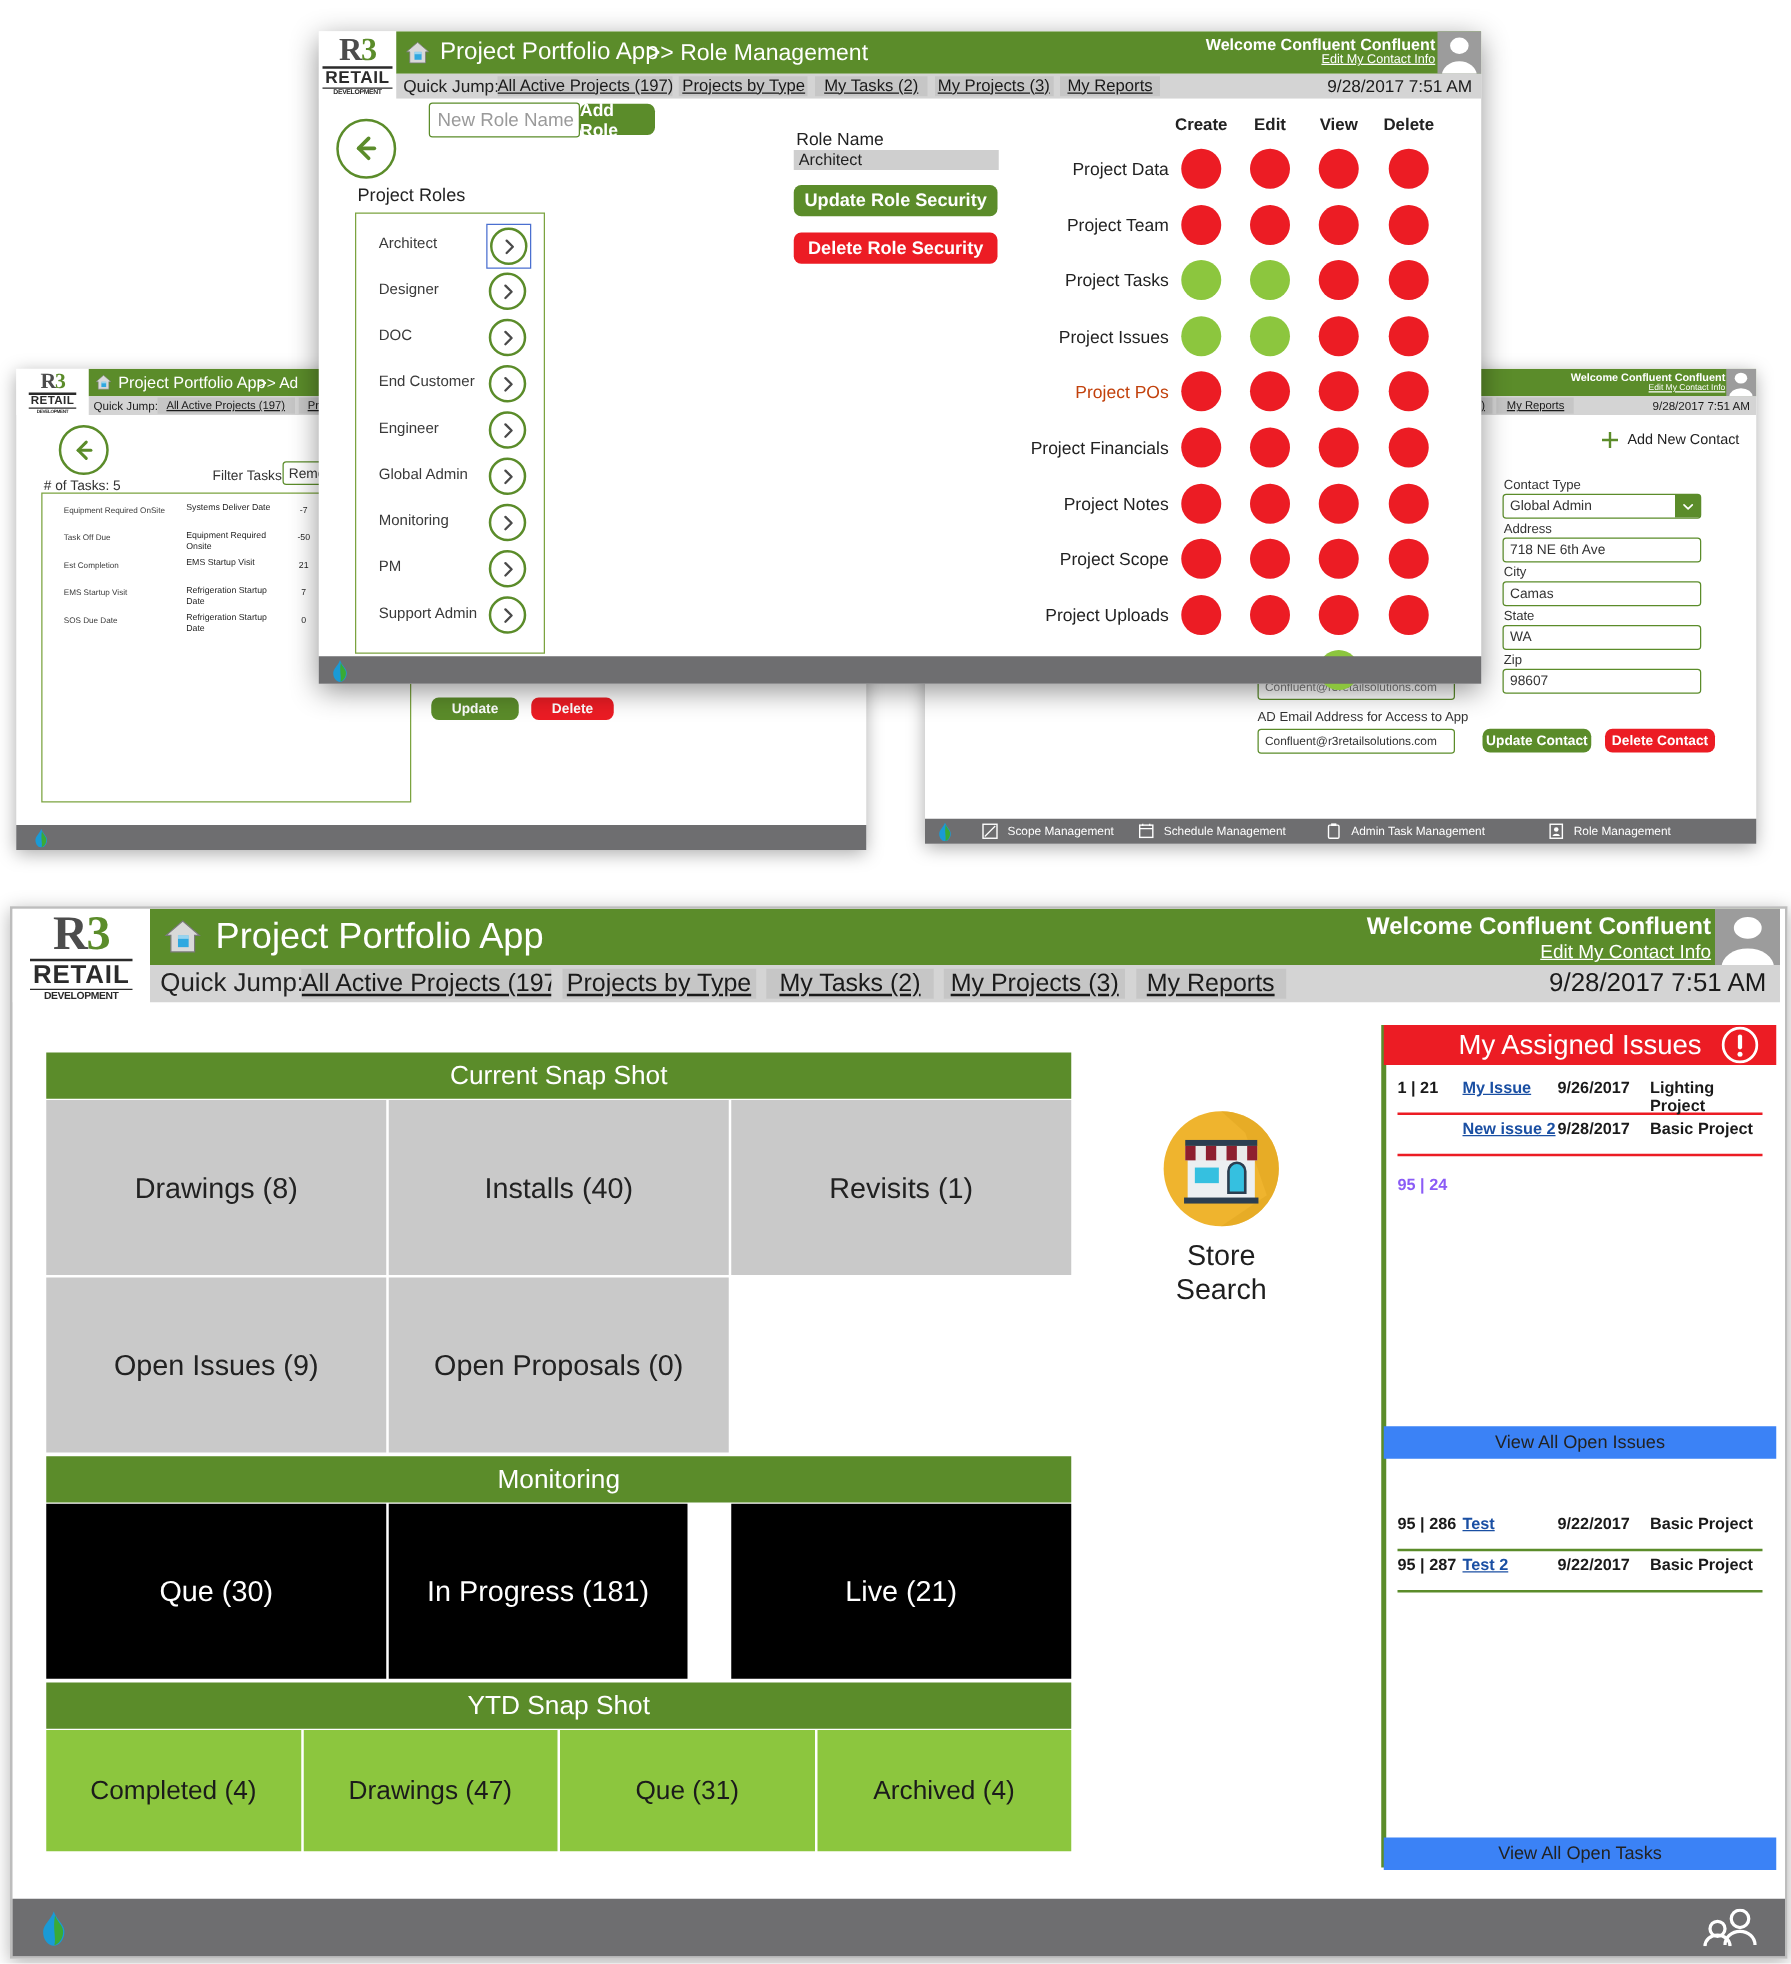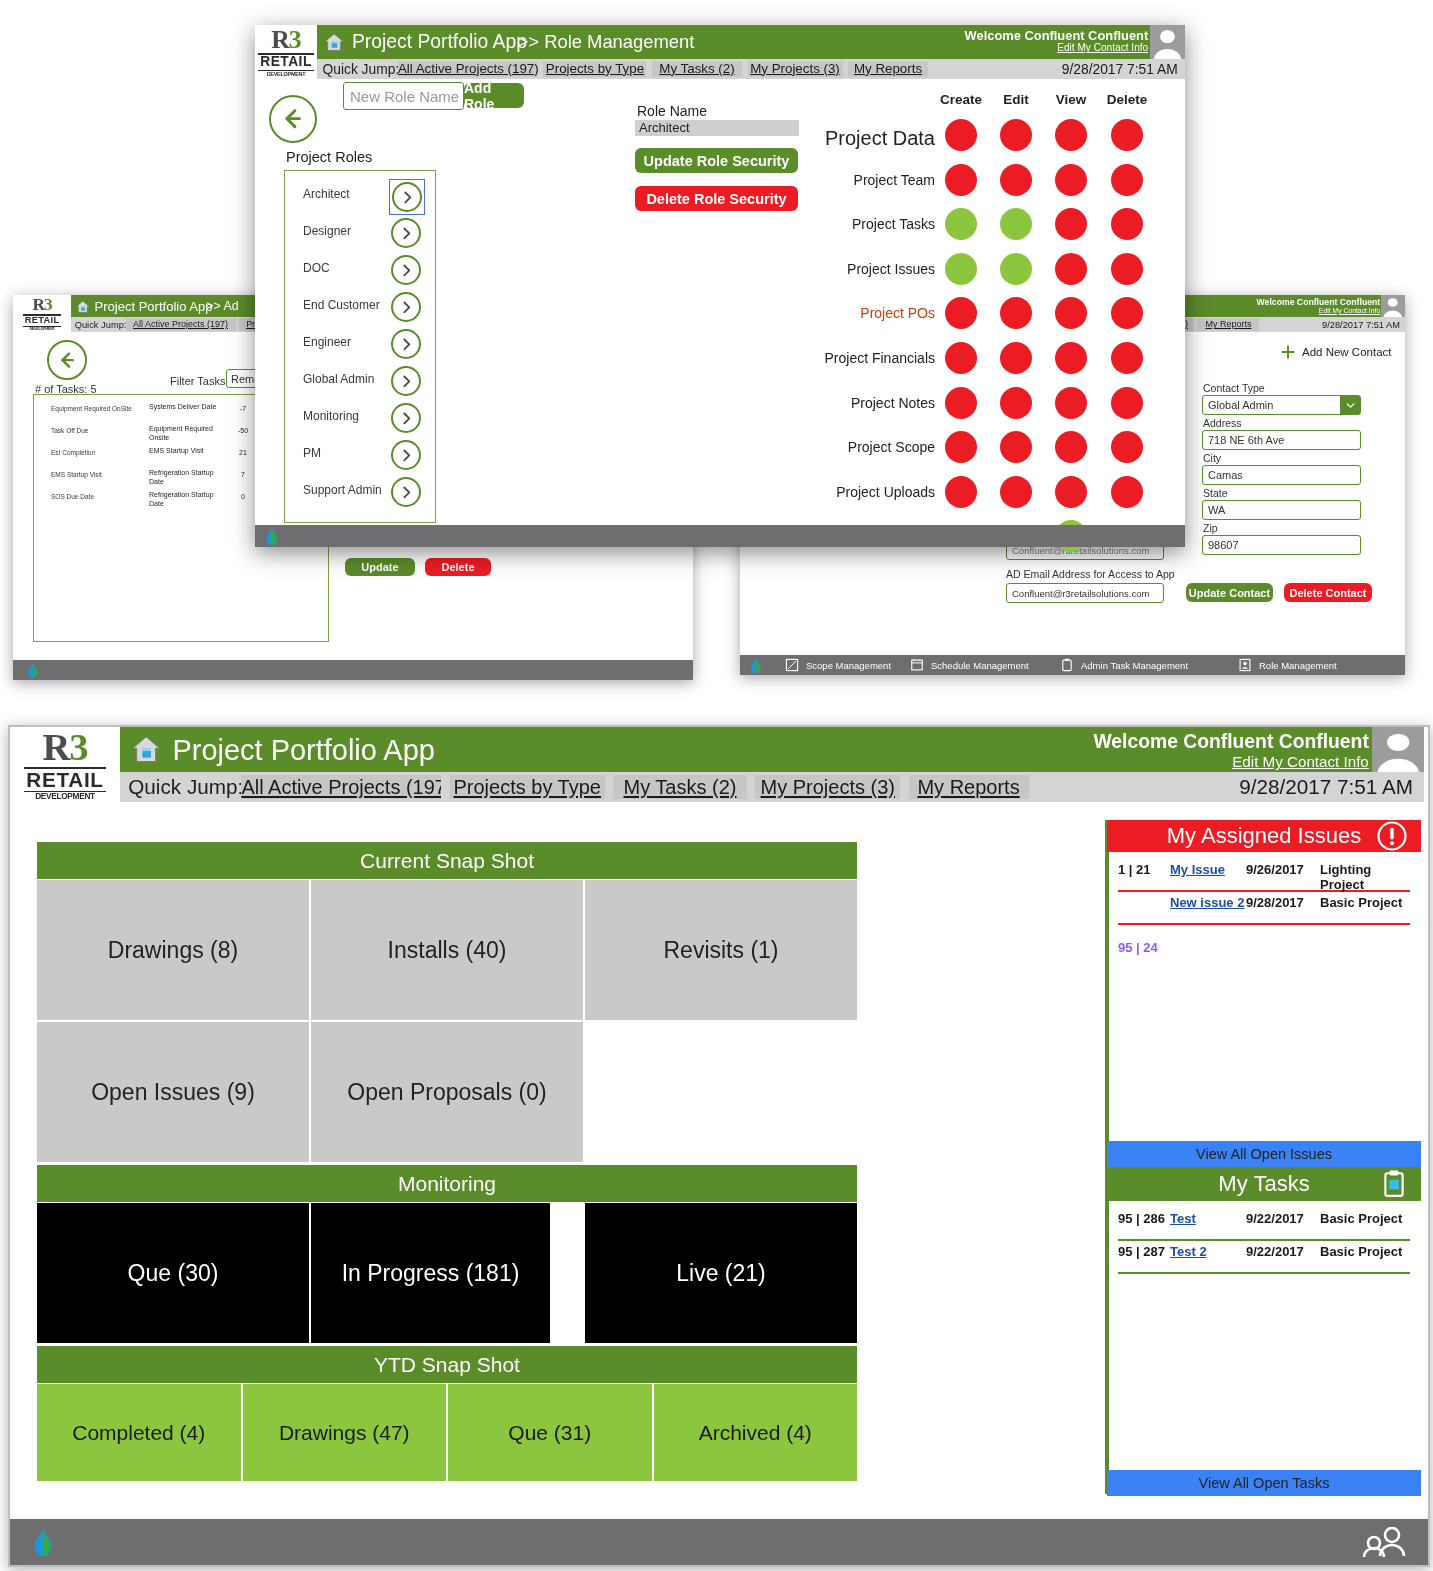--- a/index.html
+++ b/index.html
@@ -349,21 +349,21 @@
         </div>
       </div>
       <div style="position: absolute; left: 382px; top: 78px; font-size: 14px; color: rgb(34, 34, 34);">Role Name</div>
       <div style="position: absolute; left: 380px; top: 95px; width: 160px; height: 16px; background: rgb(207, 207, 207); font-size: 13px; padding-left: 4px; color: rgb(31, 31, 31);">Architect</div>
       <div class="btn btn-green" style="position: absolute; left: 380px; top: 123px; width: 163px; height: 25px; font-size: 14.5px;">Update Role Security</div>
       <div class="btn btn-red" style="position: absolute; left: 380px; top: 161px; width: 163px; height: 25px; font-size: 14.5px;">Delete Role Security</div>
       <div style="position: absolute; left: 674px; top: 67px; width: 64px; text-align: center; font-size: 13.5px; color: rgb(34, 34, 34); font-weight: bold;">Create</div>
       <div style="position: absolute; left: 729px; top: 67px; width: 64px; text-align: center; font-size: 13.5px; color: rgb(34, 34, 34); font-weight: bold;">Edit</div>
       <div style="position: absolute; left: 784px; top: 67px; width: 64px; text-align: center; font-size: 13.5px; color: rgb(34, 34, 34); font-weight: bold;">View</div>
       <div style="position: absolute; left: 840px; top: 67px; width: 64px; text-align: center; font-size: 13.5px; color: rgb(34, 34, 34); font-weight: bold;">Delete</div>
-      <div style="position: absolute; left: 445px; top: 102px; width: 235px; text-align: right; font-size: 20px; color: rgb(34, 34, 34);">Project Data</div>
+      <div style="position: absolute; left: 445px; top: 102px; width: 235px; text-align: right; font-size: 14px; color: rgb(34, 34, 34);">Project Data</div>
       <div class="dot dot-red" style="position: absolute; left: 690px; top: 94px; width: 32px; height: 32px;"></div>
       <div class="dot dot-red" style="position: absolute; left: 745px; top: 94px; width: 32px; height: 32px;"></div>
       <div class="dot dot-red" style="position: absolute; left: 800px; top: 94px; width: 32px; height: 32px;"></div>
       <div class="dot dot-red" style="position: absolute; left: 856px; top: 94px; width: 32px; height: 32px;"></div>
       <div style="position: absolute; left: 445px; top: 146.6px; width: 235px; text-align: right; font-size: 14px; color: rgb(34, 34, 34);">Project Team</div>
       <div class="dot dot-red" style="position: absolute; left: 690px; top: 138.6px; width: 32px; height: 32px;"></div>
       <div class="dot dot-red" style="position: absolute; left: 745px; top: 138.6px; width: 32px; height: 32px;"></div>
       <div class="dot dot-red" style="position: absolute; left: 800px; top: 138.6px; width: 32px; height: 32px;"></div>
       <div class="dot dot-red" style="position: absolute; left: 856px; top: 138.6px; width: 32px; height: 32px;"></div>
       <div style="position: absolute; left: 445px; top: 191.2px; width: 235px; text-align: right; font-size: 14px; color: rgb(34, 34, 34);">Project Tasks</div>
@@ -449,20 +449,39 @@
       <div class="tile tile-gray" style="position: absolute; left: 301px; top: 295px; width: 272px; height: 140px;">Open Proposals (0)</div>
       <div class="sect-head" style="position: absolute; left: 27px; top: 438px; width: 820px; height: 37px; font-size: 21px;">Monitoring</div>
       <div class="tile tile-black" style="position: absolute; left: 27px; top: 476px; width: 272px; height: 140px;">Que (30)</div>
       <div class="tile tile-black" style="position: absolute; left: 301px; top: 476px; width: 239px; height: 140px;">In Progress (181)</div>
       <div class="tile tile-black" style="position: absolute; left: 575px; top: 476px; width: 272px; height: 140px;">Live (21)</div>
       <div class="sect-head" style="position: absolute; left: 27px; top: 619px; width: 820px; height: 37px; font-size: 21px;">YTD Snap Shot</div>
       <div class="tile tile-lgreen" style="position: absolute; left: 27px; top: 657px; width: 203.5px; height: 97px;">Completed (4)</div>
       <div class="tile tile-lgreen" style="position: absolute; left: 232.5px; top: 657px; width: 203.5px; height: 97px;">Drawings (47)</div>
       <div class="tile tile-lgreen" style="position: absolute; left: 438px; top: 657px; width: 203.5px; height: 97px;">Que (31)</div>
       <div class="tile tile-lgreen" style="position: absolute; left: 643.5px; top: 657px; width: 203.5px; height: 97px;">Archived (4)</div>
+      <div style="position: absolute; left: 917px; top: 160px; width: 100px; text-align: center;">
+        <div style="width: 96px; height: 96px; margin: 0px auto;"><svg viewBox="0 0 100 100" width="96" height="96">
+  <circle cx="50" cy="50" r="48" fill="#efb42e"></circle>
+  <path d="M50 2 A48 48 0 0 1 50 98 L88 72 L70 20 Z" fill="#e0a521" opacity=".55"></path>
+  <rect x="22" y="36" width="56" height="42" fill="#eceff1"></rect>
+  <rect x="20" y="26" width="60" height="5" fill="#2c3e50"></rect>
+  <g>
+    <rect x="20" y="31" width="60" height="12" fill="#e9e9e9"></rect>
+    <rect x="20" y="31" width="8.6" height="12" fill="#8e1f2f"></rect>
+    <rect x="37.2" y="31" width="8.6" height="12" fill="#8e1f2f"></rect>
+    <rect x="54.4" y="31" width="8.6" height="12" fill="#8e1f2f"></rect>
+    <rect x="71.6" y="31" width="8.4" height="12" fill="#8e1f2f"></rect>
+  </g>
+  <rect x="28" y="49" width="20" height="13" fill="#35c0e0"></rect>
+  <path d="M56 52 a7 7 0 0 1 14 0 v18 h-14 z" fill="#35c0e0" stroke="#2c3e50" stroke-width="2.2"></path>
+  <rect x="19" y="74" width="62" height="5" fill="#2c3e50"></rect>
+</svg></div>
+        <div style="font-size: 23px; color: rgb(31, 31, 31); margin-top: 8px;">Store Search</div>
+      </div>
       <div style="position: absolute; left: 1095px; top: 93px; width: 4px; height: 674px; background: rgb(91, 140, 42);"></div>
       <div class="panel-head" style="position: absolute; left: 1097px; top: 93px; width: 314px; height: 32px; background: rgb(236, 28, 36);">
         <span style="font-size: 22px; color: rgb(255, 255, 255);">My Assigned Issues</span>
         <span style="position: absolute; right: 14px; top: 50%; transform: translateY(-50%); display: flex;">
           <svg width="30" height="30" viewBox="0 0 30 30">
             <circle cx="15" cy="15" r="13.5" fill="none" stroke="#fff" stroke-width="2.2"></circle>
             <rect x="13.3" y="6.5" width="3.4" height="12" rx="1.7" fill="#fff"></rect>
             <circle cx="15" cy="22.3" r="2" fill="#fff"></circle>
           </svg>
         </span>
@@ -473,30 +492,20 @@
         <span style="position: absolute; left: 128px; top: 2px; font-size: 13px; font-weight: bold; color: rgb(26, 26, 26);">9/26/2017</span>
         <span style="position: absolute; left: 202px; top: 2px; font-size: 13px; font-weight: bold; color: rgb(26, 26, 26);">Lighting Project</span>
       </div>
       <div style="position: absolute; left: 1108px; top: 166px; width: 292px; height: 30px; border-bottom: 2px solid rgb(236, 28, 36);">
         <span style="position: absolute; left: 0px; top: 2px; font-size: 13px; font-weight: bold; color: #8b5cf6; margin-top: 45px;">95 | 24</span>
         <a href="#" style="position: absolute; left: 52px; top: 2px; font-size: 13px; font-weight: bold; color: rgb(26, 79, 163); text-decoration: underline;">New issue 2</a>
         <span style="position: absolute; left: 128px; top: 2px; font-size: 13px; font-weight: bold; color: rgb(26, 26, 26);">9/28/2017</span>
         <span style="position: absolute; left: 202px; top: 2px; font-size: 13px; font-weight: bold; color: rgb(26, 26, 26);">Basic Project</span>
       </div>
       <div class="viewall" style="position: absolute; left: 1097px; top: 414px; width: 314px; height: 26px;">View All Open Issues</div>
-      <div class="panel-head" style="position: absolute; left: 1097px; top: 440px; width: 314px; height: 34px; background: rgb(91, 140, 42);">
-        <span style="font-size: 22px; color: rgb(255, 255, 255);">My Tasks</span>
-        <span style="position: absolute; right: 14px; top: 50%; transform: translateY(-50%); display: flex;">
-          <svg width="26" height="28" viewBox="0 0 22 26">
-            <rect x="3" y="3" width="16" height="21" rx="2" fill="none" stroke="#fff" stroke-width="2"></rect>
-            <rect x="7" y="0.5" width="8" height="4.5" rx="1" fill="#fff"></rect>
-            <rect x="6.5" y="9" width="9" height="9" fill="#35c0e0"></rect>
-          </svg>
-        </span>
-      </div>
       <div style="position: absolute; left: 1108px; top: 482px; width: 292px; height: 30px; border-bottom: 2px solid rgb(91, 140, 42);">
         <span style="position: absolute; left: 0px; top: 2px; font-size: 13px; font-weight: bold; color: rgb(26, 26, 26);">95 | 286</span>
         <a href="#" style="position: absolute; left: 52px; top: 2px; font-size: 13px; font-weight: bold; color: rgb(26, 79, 163); text-decoration: underline;">Test</a>
         <span style="position: absolute; left: 128px; top: 2px; font-size: 13px; font-weight: bold; color: rgb(26, 26, 26);">9/22/2017</span>
         <span style="position: absolute; left: 202px; top: 2px; font-size: 13px; font-weight: bold; color: rgb(26, 26, 26);">Basic Project</span>
       </div>
       <div style="position: absolute; left: 1108px; top: 515px; width: 292px; height: 30px; border-bottom: 2px solid rgb(91, 140, 42);">
         <span style="position: absolute; left: 0px; top: 2px; font-size: 13px; font-weight: bold; color: rgb(26, 26, 26);">95 | 287</span>
         <a href="#" style="position: absolute; left: 52px; top: 2px; font-size: 13px; font-weight: bold; color: rgb(26, 79, 163); text-decoration: underline;">Test 2</a>
         <span style="position: absolute; left: 128px; top: 2px; font-size: 13px; font-weight: bold; color: rgb(26, 26, 26);">9/22/2017</span>

